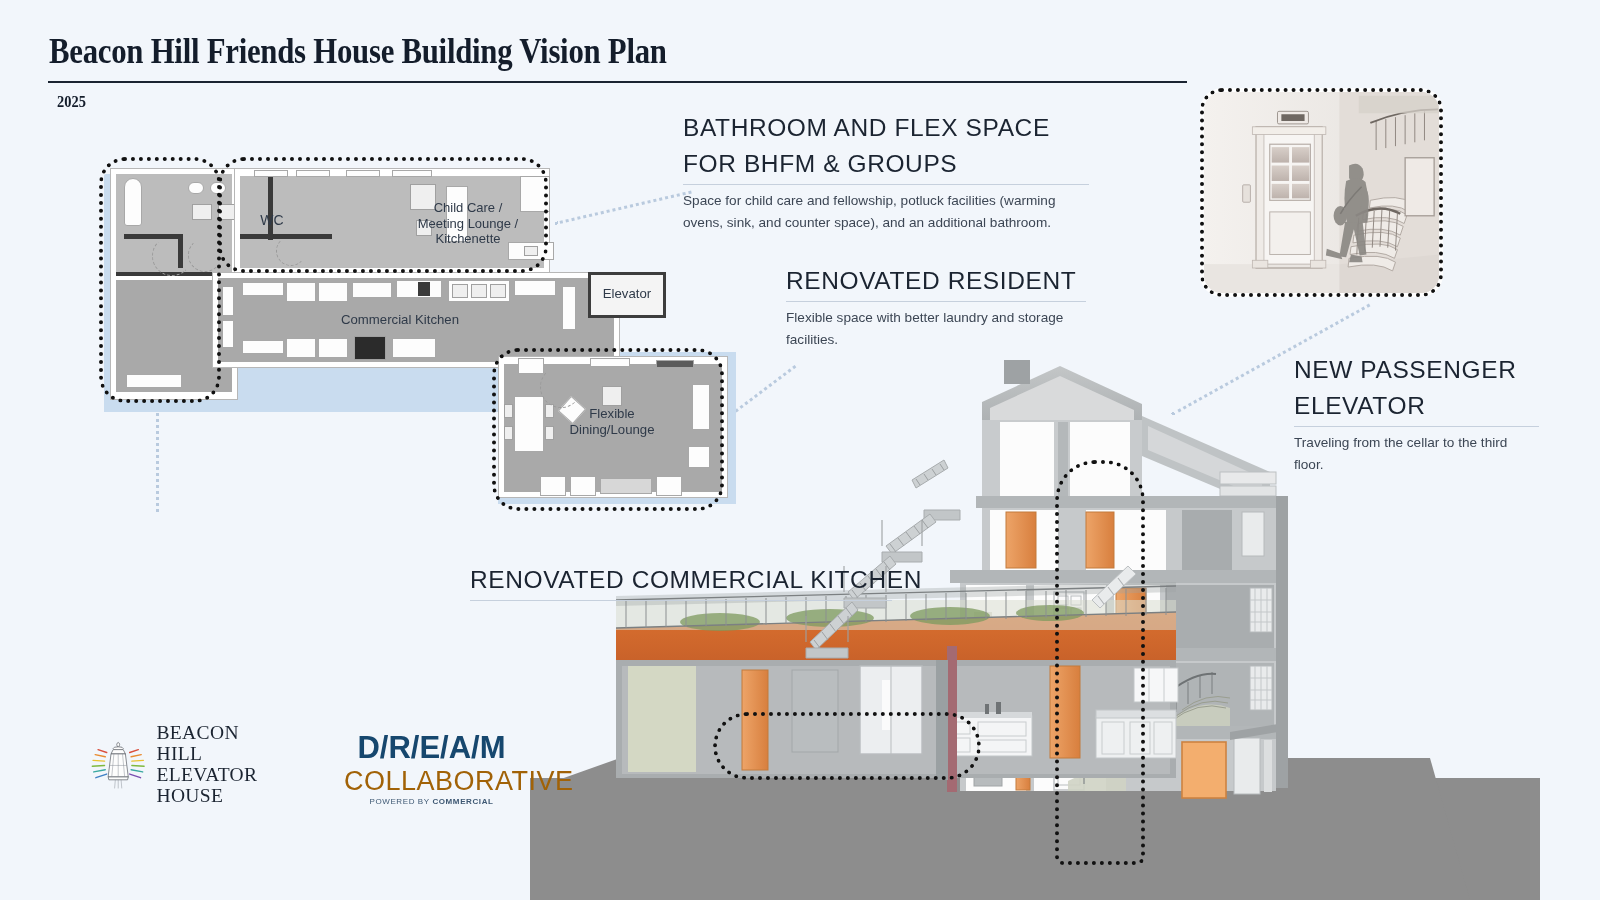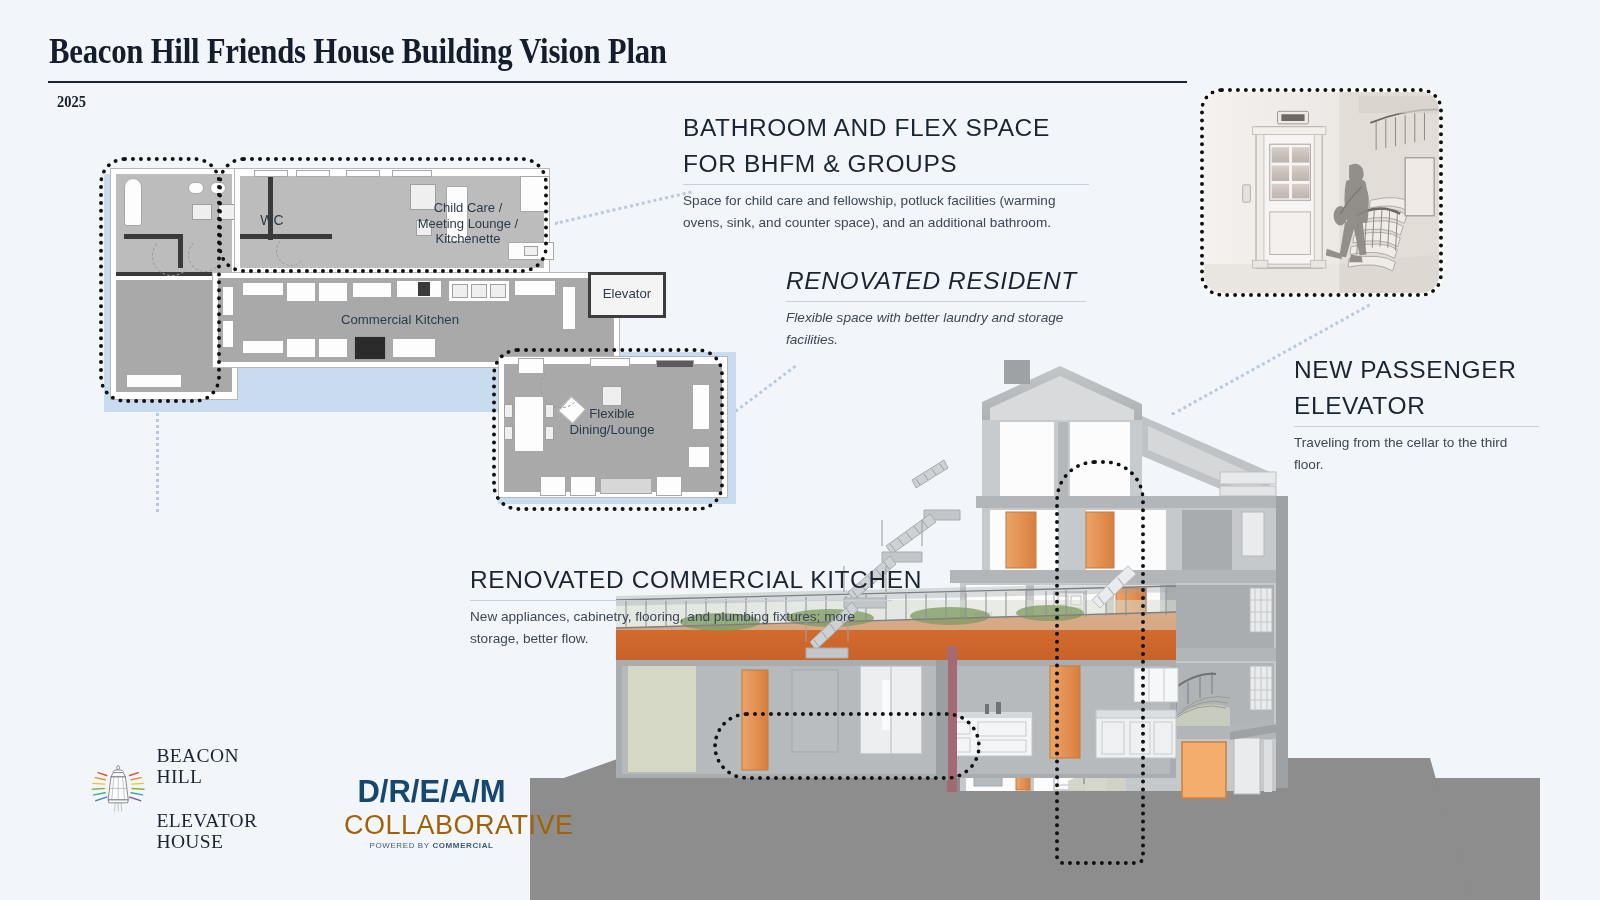--- a/index.html
+++ b/index.html
@@ -95,24 +95,24 @@
     border: 4px dotted #111; border-radius: 22px; overflow: hidden;
     background: #ffffff;
   }
   #elev-photo .inner { position: absolute; inset: 0; }
 
   
   #bld { position: absolute; left: 530px; top: 360px; width: 1010px; height: 540px; }
 
   .logos { position: absolute; left: 88px; top: 722px; }
 
-  .dream-d { font-weight: bold; font-size: 31px; color: #16476e; letter-spacing: 0px; font-family:"Liberation Sans",sans-serif;margin-top:44px;}
+  .dream-d { font-weight: bold; font-size: 31px; color: #16476e; letter-spacing: 0px; font-family:"Liberation Sans",sans-serif;}
   .dream-c { font-size: 27px; color: #a16207; letter-spacing: 0.5px; font-family:"Liberation Sans",sans-serif;}
   .dream-p { font-size: 8px; color: #3e5873; letter-spacing: 0.6px; font-family:"Liberation Sans",sans-serif;}
-  .bhfh-t { font-family: "Liberation Serif", serif; font-size: 19.5px; letter-spacing: 0.4px; color:#1b2431; line-height: 21px; margin-top: 23px;}
+  .bhfh-t { font-family: "Liberation Serif", serif; font-size: 19.5px; letter-spacing: 0.4px; color:#1b2431; line-height: 21px;}
 </style>
 </head>
 <body>
 
 <div id="stage">
 
   <div class="title">Beacon Hill Friends House Building Vision Plan</div>
   <div class="title-rule"></div>
   <div class="year">2025</div>
 
@@ -592,38 +592,37 @@
   <div class="dash-box" style="left:1055px; top:460px; width:90px; height:405px; border-radius:40px 40px 8px 8px;"></div>
   <div class="dash-box" style="left:713px; top:712px; width:268px; height:68px; border-radius:34px;"></div>
 
   <div class="callout" style="left:683px; top:110px; width:406px;">
     <h2>BATHROOM AND FLEX SPACE</h2>
     <h2>FOR BHFM &amp; GROUPS</h2>
     <div class="rule"></div>
     <p>Space for child care and fellowship, potluck facilities (warming ovens, sink, and counter space), and an additional bathroom.</p>
   </div>
 
-  <div class="callout" style="left:786px; top:263px; width:300px;font-style:italic;">
+  <div class="callout" style="left:786px; top:263px; width:300px;">
     <h2>RENOVATED RESIDENT</h2>
     <div class="rule"></div>
     <p>Flexible space with better laundry and storage facilities.</p>
   </div>
 
   <div class="callout" style="left:1294px; top:352px; width:245px;">
     <h2>NEW PASSENGER</h2>
     <h2>ELEVATOR</h2>
     <div class="rule"></div>
     <p>Traveling from the cellar to the third floor.</p>
   </div>
 
 
   <div class="callout" style="left:470px; top:562px; width:422px;">
     <h2>RENOVATED COMMERCIAL KITCHEN</h2>
     <div class="rule"></div>
-    <p>New appliances, cabinetry, flooring, and plumbing fixtures; more storage, better flow.</p>
   </div>
 
   <div class="logos">
     <div style="position:absolute; left:0; top:0; display:flex; align-items:center;">
       <svg width="84" height="72" viewBox="0 0 84 72">
         <g stroke="#5a5f66" stroke-width="1" fill="#fdfdfd">
           <path d="M42 13 q-4 -5 0 -7 q4 2 0 7"></path>
           <ellipse cx="42" cy="14.5" rx="7" ry="2.4"></ellipse>
           <path d="M35 16 L49 16 L52 22 L32 22 Z"></path>
           <path d="M32 22 L52 22 L56 54 L28 54 Z"></path>

